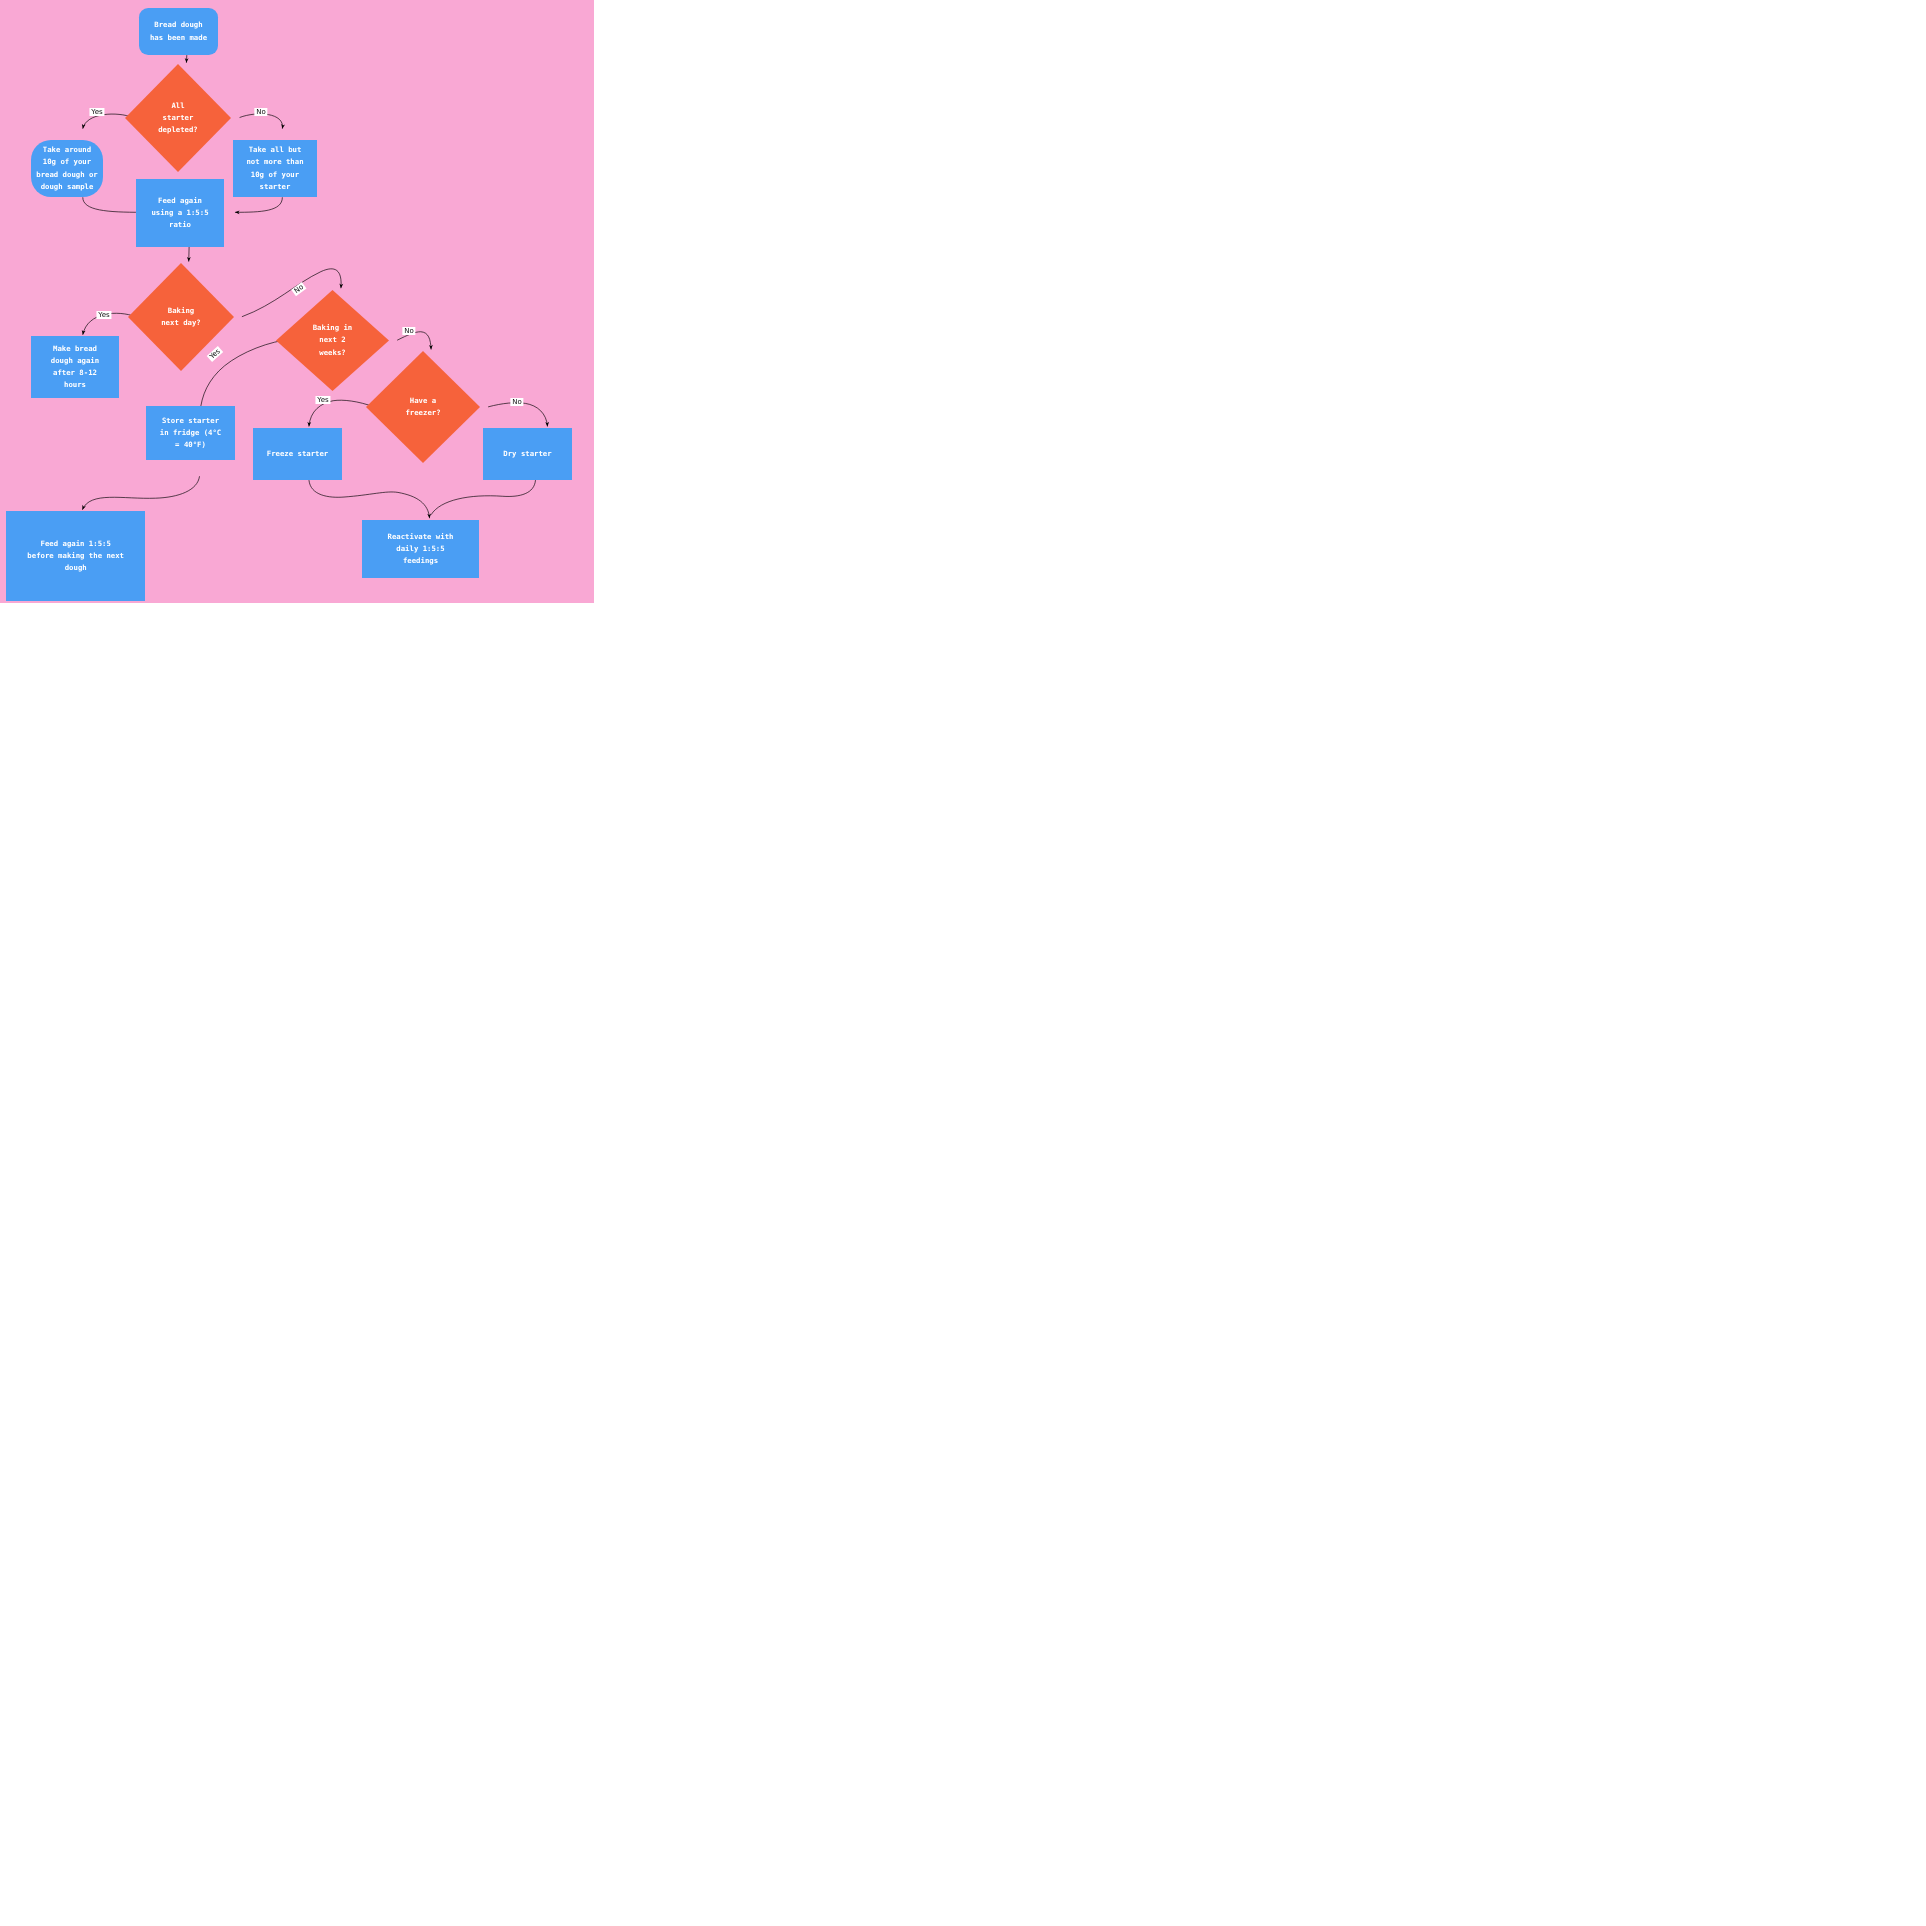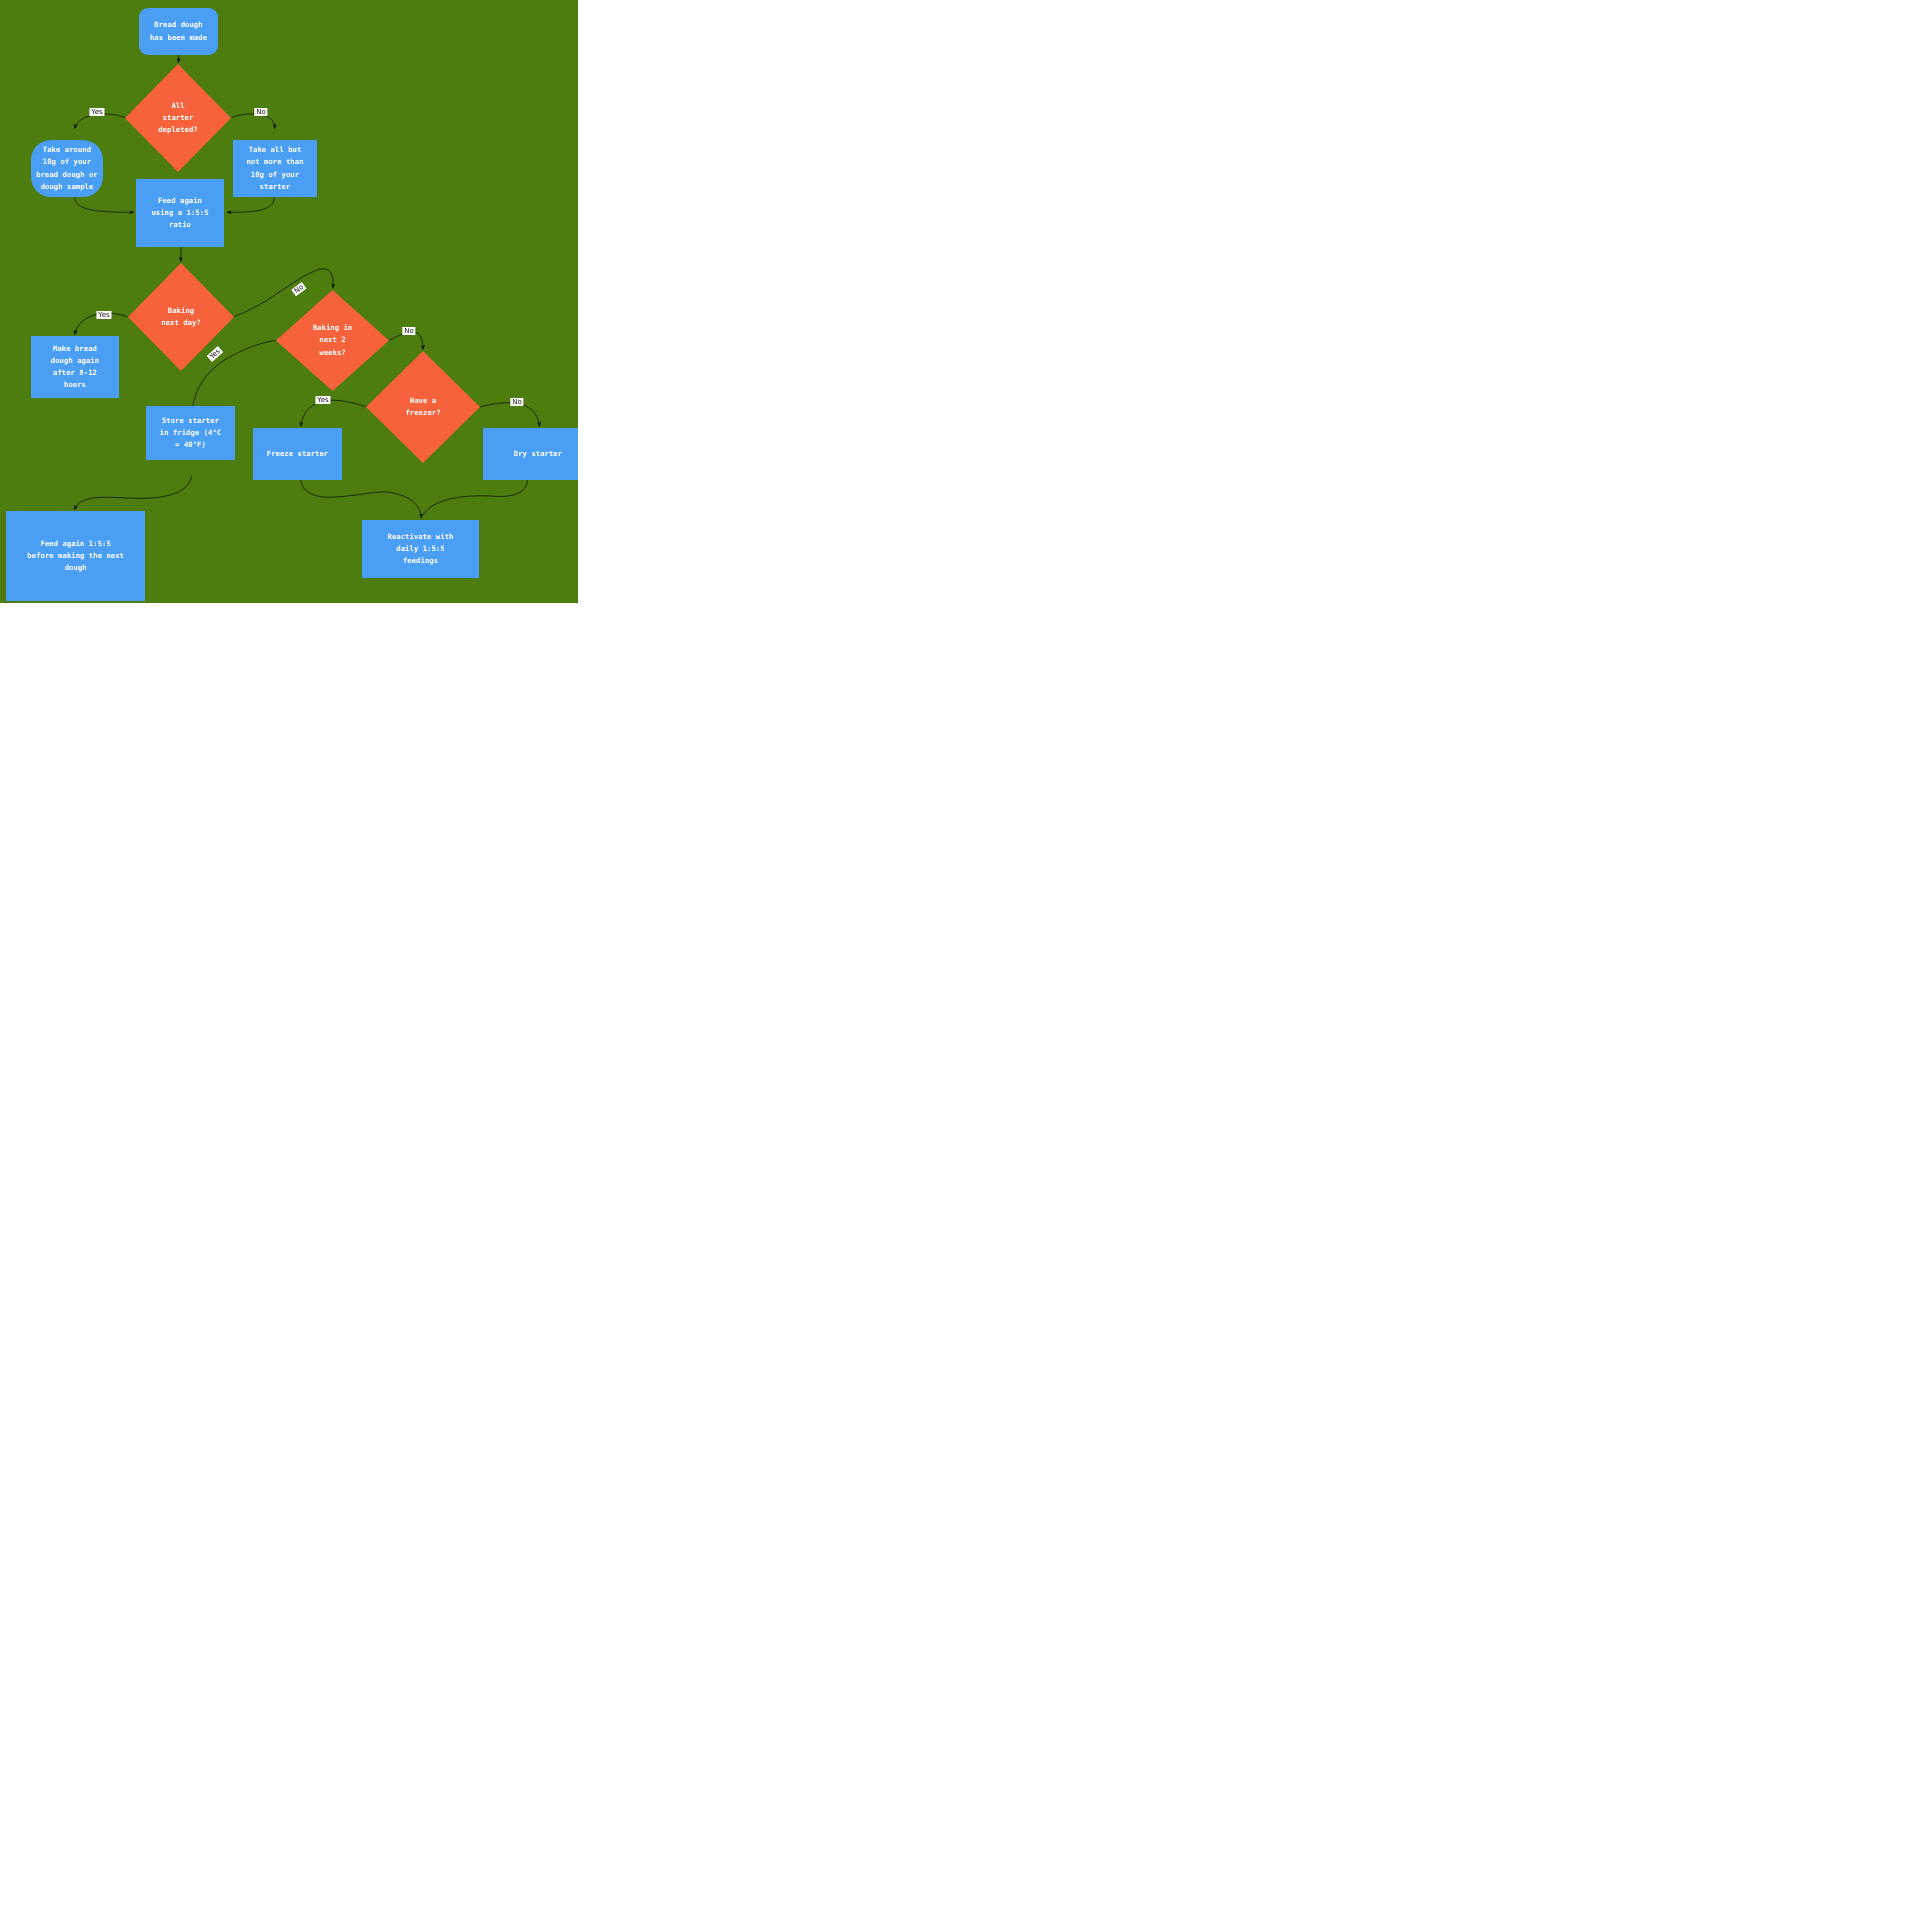--- a/index.html
+++ b/index.html
@@ -1,21 +1,22 @@
 <!DOCTYPE html>
 <html style="font-size:6.2px"><head>
 <meta charset="utf-8">
 <style>
   html,body{margin:0;padding:0;background:#ffffff;}
   #canvas{
     position:relative;
     width:578px;height:603px;
-    background:#4d7c0f;
+    background:#f9a8d4;
     font-family:"DejaVu Sans Mono","Liberation Mono",monospace;
     overflow:hidden;
+    padding-left:16px;
   }
   #edges{position:absolute;left:0;top:0;width:100%;height:100%;}
   .node{
     position:absolute;
     display:flex;align-items:center;justify-content:center;
     text-align:center;
     color:#ffffff;
     font-size:7.3px;line-height:1.68;font-weight:700;
     white-space:pre-line;
     box-sizing:border-box;
@@ -104,21 +105,21 @@
 
   <div class="node process" style="left:146px;top:406px;width:89px;height:54px;">Store starter
 in fridge (4°C
 = 40°F)</div>
 
   <div class="node process" style="left:253px;top:428px;width:89px;height:52px;">Freeze starter</div>
 
   <div class="node decision" style="left:366px;top:351px;width:114px;height:112px;">Have a
 freezer?</div>
 
-  <div class="node process" style="left:483px;top:428px;width:110px;height:52px;">Dry starter</div>
+  <div class="node process" style="left:483px;top:428px;width:89px;height:52px;">Dry starter</div>
 
   <div class="node process" style="left:6.2px;top:511px;width:139px;height:90px;">Feed again 1:5:5
 before making the next
 dough</div>
 
   <div class="node process" style="left:362px;top:520px;width:117px;height:58px;">Reactivate with
 daily 1:5:5
 feedings</div>
 
   <span class="edge-label" style="left:97px;top:112px;">Yes</span>

